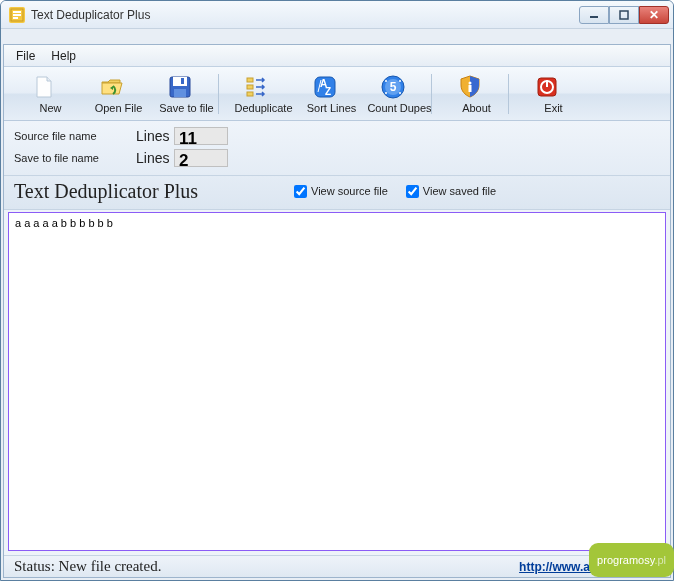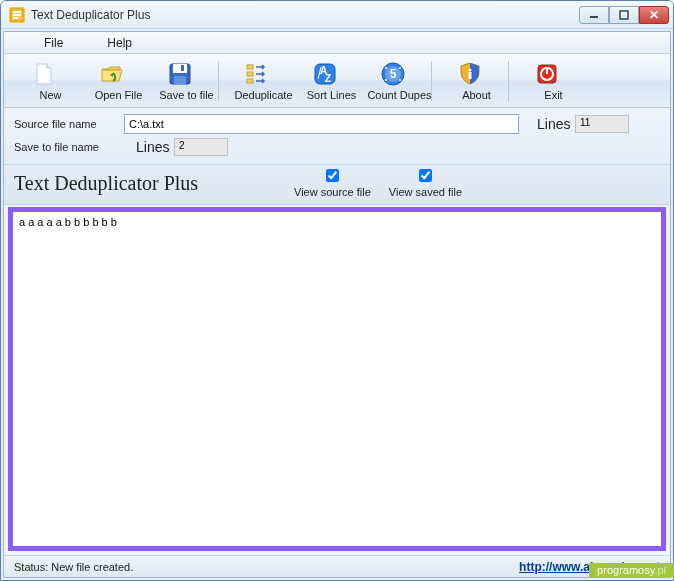--- a/index.html
+++ b/index.html
@@ -1,57 +1,57 @@
 <!DOCTYPE html>
 <html><head>
 <meta charset="utf-8">
 <style>
 * { box-sizing: border-box; margin: 0; padding: 0; }
 body { font-family: "Segoe UI", Tahoma, sans-serif; font-size: 11px; background: #fff; width: 674px; height: 581px; overflow: hidden; }
 
-.window { width: 674px; height: 581px; border: 1px solid #5a7fa0; border-radius: 6px 6px 0 0; background: #e8eef5; display: flex; flex-direction: column; overflow: hidden; }
+.window { width: 674px; height: 581px; border: 1px solid #5a7fa0; border-radius: 6px 6px 0 0; background: #e8eef5; display: flex; flex-direction: column; overflow: hidden; gap: 13px; }
 
 .titlebar { height: 28px; background: linear-gradient(#f5f9fd, #e2ebf5); display: flex; align-items: center; padding: 0 4px 0 8px; border-bottom: 1px solid #c6d3e1; }
 .titlebar .app-icon { width: 16px; height: 16px; margin-right: 6px; background: #f5c842; border-radius: 2px; display: flex; align-items: center; justify-content: center; font-size: 10px; }
 .titlebar .title { font-size: 12px; color: #333; flex: 1; }
 .win-btns { display: flex; gap: 0; }
 .win-btn { width: 30px; height: 18px; border: 1px solid #8aa5c2; background: linear-gradient(#f0f5fa, #d8e4f0); display: flex; align-items: center; justify-content: center; font-size: 10px; cursor: pointer; }
 .win-btn.min { border-radius: 3px 0 0 3px; }
 .win-btn.close { background: linear-gradient(#e9837b, #c8453a); color: #fff; border-color: #a03028; border-radius: 0 3px 3px 0; font-size: 12px; font-weight: bold; }
 
 .inner { border: 1px solid #9db4cc; margin: 2px; flex: 1; display: flex; flex-direction: column; background: #eef3f9; }
 
 .menubar { height: 22px; background: linear-gradient(#f7fafc, #e6edf5); border-bottom: 1px solid #c1d1e2; display: flex; align-items: center; padding: 0 4px; }
-.menu-item { padding: 2px 8px; font-size: 12px; color: #222; cursor: pointer; margin-left: 28px; }
+.menu-item { padding: 2px 8px; font-size: 12px; color: #222; cursor: pointer; }
 
 .toolbar { height: 54px; background: linear-gradient(#f5f9fd 0%, #e6eef7 48%, #d7e3f0 52%, #e6eef7 100%); border-bottom: 1px solid #b9cadd; display: flex; align-items: center; padding: 2px 6px; gap: 0; }
 .tool-btn { display: flex; flex-direction: column; align-items: center; justify-content: center; width: 68px; height: 48px; cursor: pointer; border-radius: 3px; }
 .tool-btn .ticon { width: 28px; height: 28px; display: flex; align-items: center; justify-content: center; }
 .tool-btn .tlabel { font-size: 11px; color: #222; margin-top: 1px; white-space: nowrap; padding-left: 13px; }
 .tool-sep { width: 1px; height: 40px; background: #b5c7da; margin: 0 4px; }
 
 .fields { padding: 6px 10px 4px; background: linear-gradient(#eff4fa, #e4ecf5); border-bottom: 1px solid #c6d4e3; }
 .field-row { display: flex; align-items: center; margin-bottom: 4px; gap: 6px; }
 .field-label { width: 104px; font-size: 11px; color: #222; }
 .field-input { flex: 0 0 395px; height: 20px; border: 1px solid #8fa9c5; padding: 2px 4px; font-size: 11px; font-family: inherit; background: #fff; }
 .lines-label { font-size: 14px; color: #222; margin-left: 12px; width: 32px; }
-.lines-box { width: 54px; height: 18px; background: #e8e8e8; border: 1px solid #c0c0c0; padding: 1px 4px; font-size: 10px; }
+.lines-box { width: 54px; height: 18px; background: #e8e8e8; border: 1px solid #c0c0c0; padding: 1px 4px; font-size: 17px; font-weight: bold; }
 
 .heading-row { display: flex; align-items: center; padding: 4px 10px 6px; background: linear-gradient(#e4ecf5, #dce6f1); border-bottom: 1px solid #c6d4e3; }
 .heading { font-family: "Times New Roman", serif; font-size: 20px; color: #222; flex: 0 0 280px; }
-.chk { display: flex; align-items: center; gap: 4px; font-size: 11px; color: #222; margin-right: 18px; flex-direction: column; }
+.chk { display: flex; align-items: flex-start; gap: 4px; font-size: 11px; color: #222; margin-right: 18px; }
 .chk input { width: 13px; height: 13px; }
 
-.content { flex: 1; background: #fff; border: 5px solid #8b5cf6; margin: 2px 4px 4px; padding: 4px 6px; font-family: Tahoma, sans-serif; font-size: 11px; line-height: 13px; color: #000; overflow: auto; }
+.content { flex: 1; background: #fff; border: 1px solid #8b5cf6; margin: 2px 4px 4px; padding: 4px 6px; font-family: Tahoma, sans-serif; font-size: 11px; line-height: 13px; color: #000; overflow: auto; }
 
 .statusbar { height: 22px; background: linear-gradient(#eef3f9, #dfe8f2); border-top: 1px solid #c6d4e3; display: flex; align-items: center; padding: 0 10px; justify-content: space-between; }
-.status-text { font-size: 11px; color: #222; }
+.status-text { font-size: 15px; color: #222; font-family: Liberation Serif, serif; }
 .status-link { font-size: 12px; font-weight: bold; color: #003d9a; text-decoration: underline; cursor: pointer; }
 
-.watermark { position: absolute; right: 0; bottom: 4px; background: #a3c639; color: #fff; font-size: 11px; padding: 1px 8px; font-family: Arial; }
+.watermark { position: absolute; right: 0; bottom: 4px; background: #a3c639; color: #fff; font-size: 11px; padding: 11px 8px; font-family: Arial; border-radius: 9px; }
 .watermark .faded { color: #d9e8b3; }
 
 svg { display: block; }
 </style>
 </head>
 <body>
 
 <div class="window">
   <div class="titlebar">
     <div class="app-icon">
@@ -177,21 +177,20 @@
               <rect x="12" y="6" width="2" height="7" fill="#fff"></rect>
             </svg>
           </div>
         <div class="tlabel">Exit</div>
       </div>
     </div>
 
     <div class="fields">
       <div class="field-row">
         <div class="field-label">Source file name</div>
-        <input class="field-input" value="C:\a.txt" style="">
         <div class="lines-label">Lines</div>
         <div class="lines-box">11</div>
       </div>
       <div class="field-row">
         <div class="field-label">Save to file name</div>
         <div class="lines-label">Lines</div>
         <div class="lines-box">2</div>
       </div>
     </div>
 

